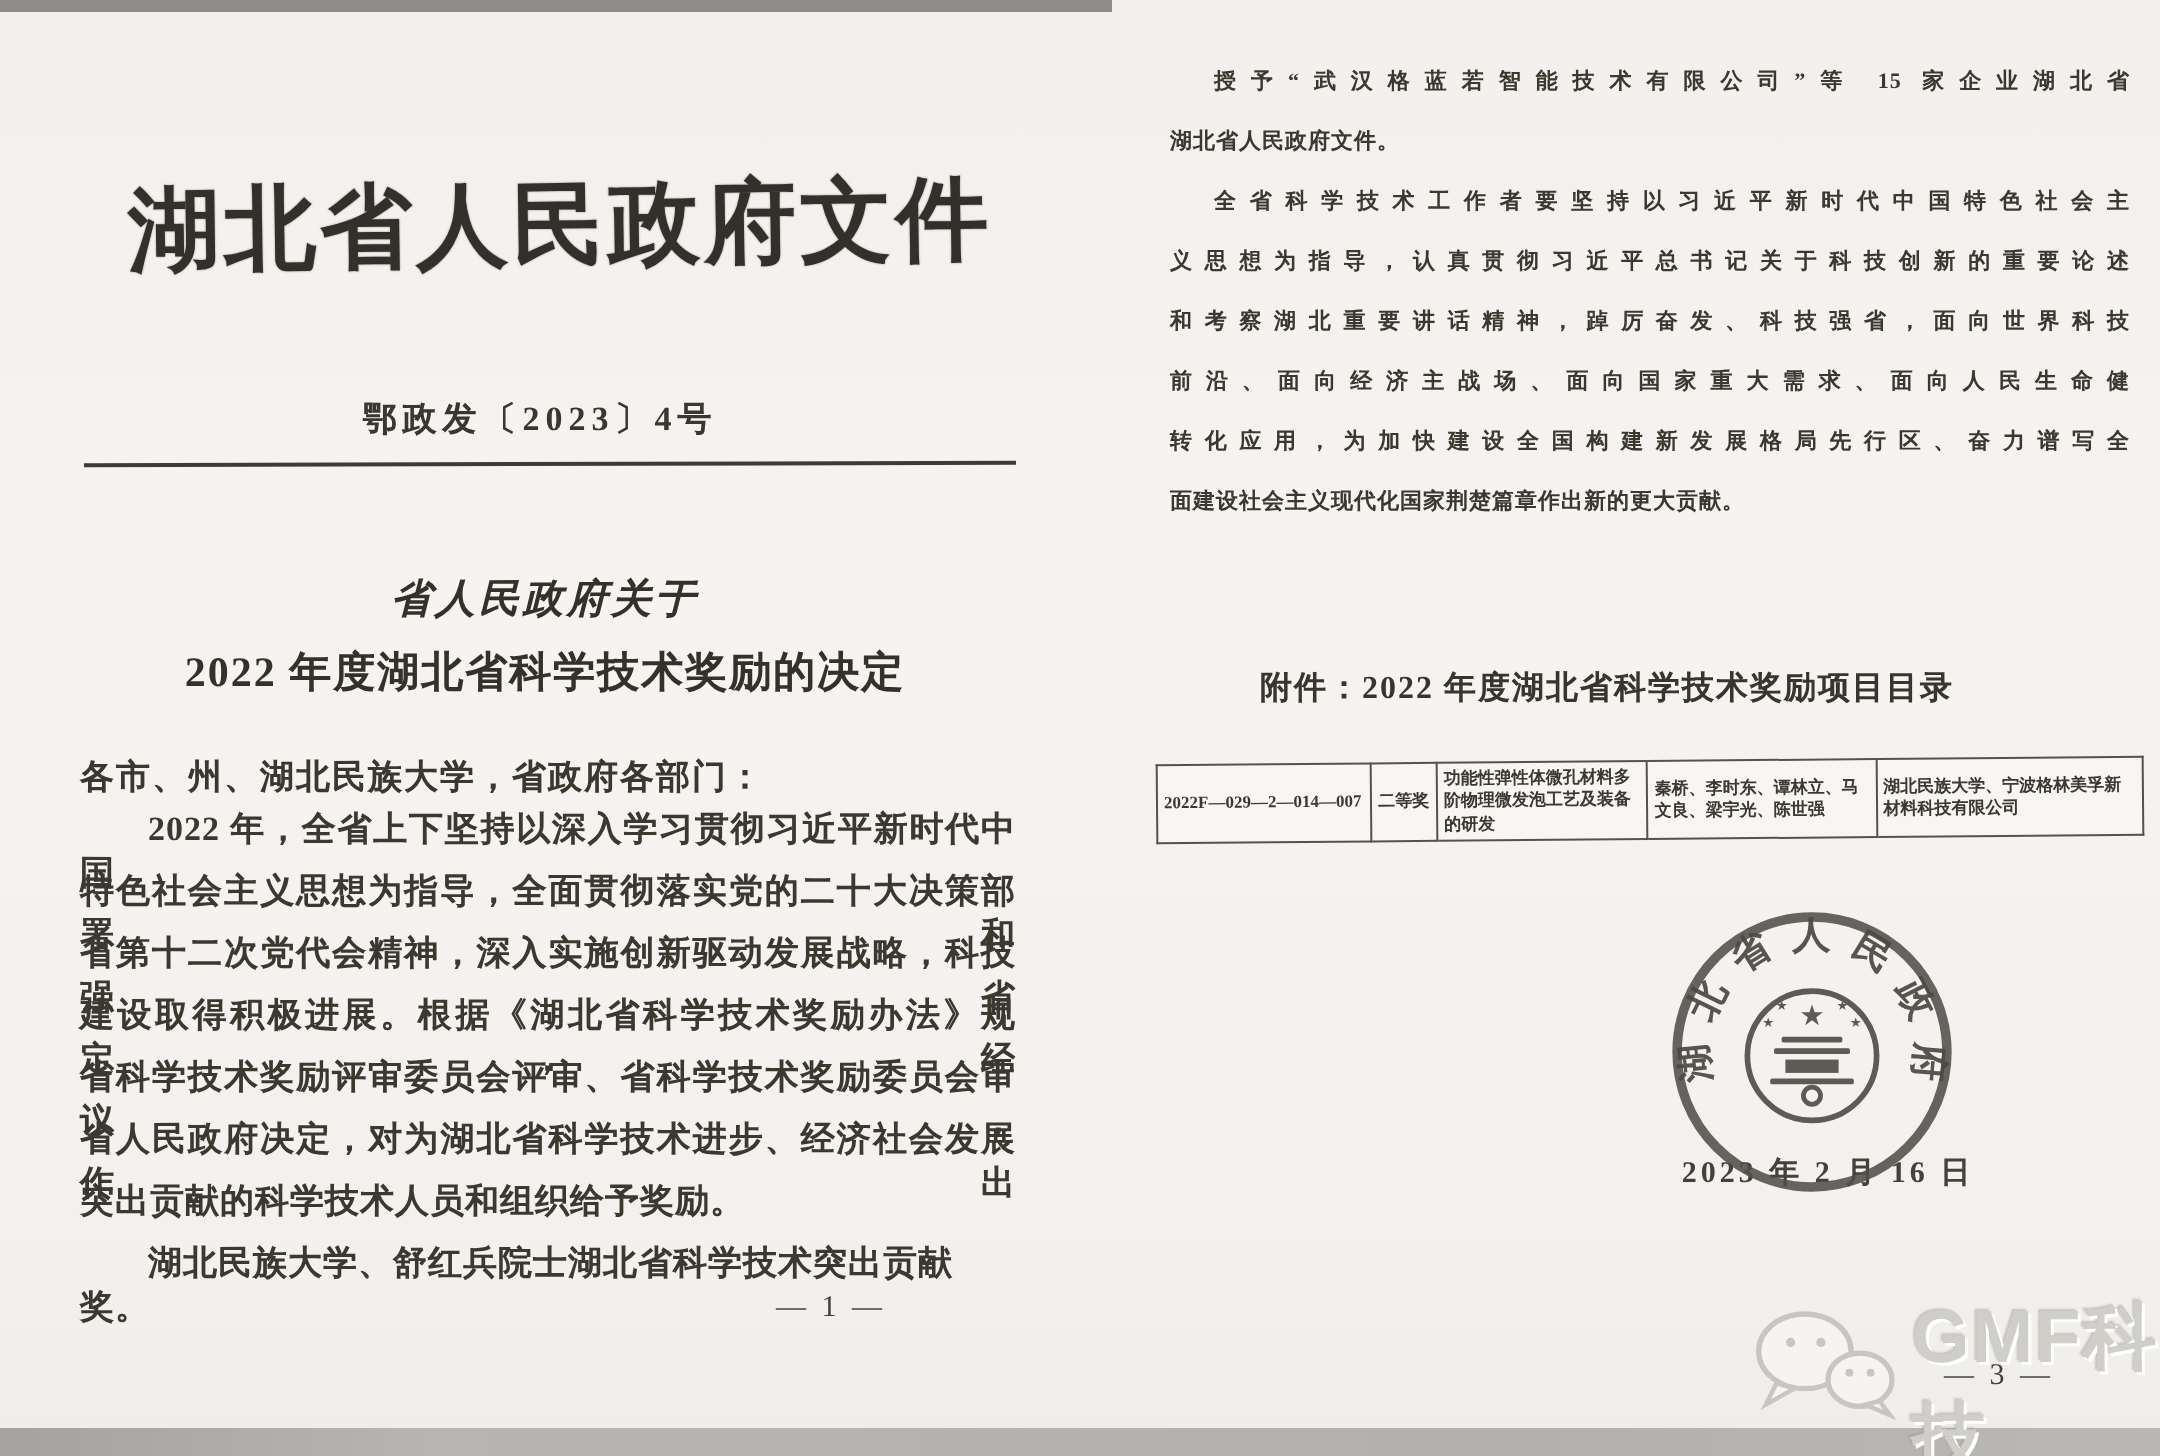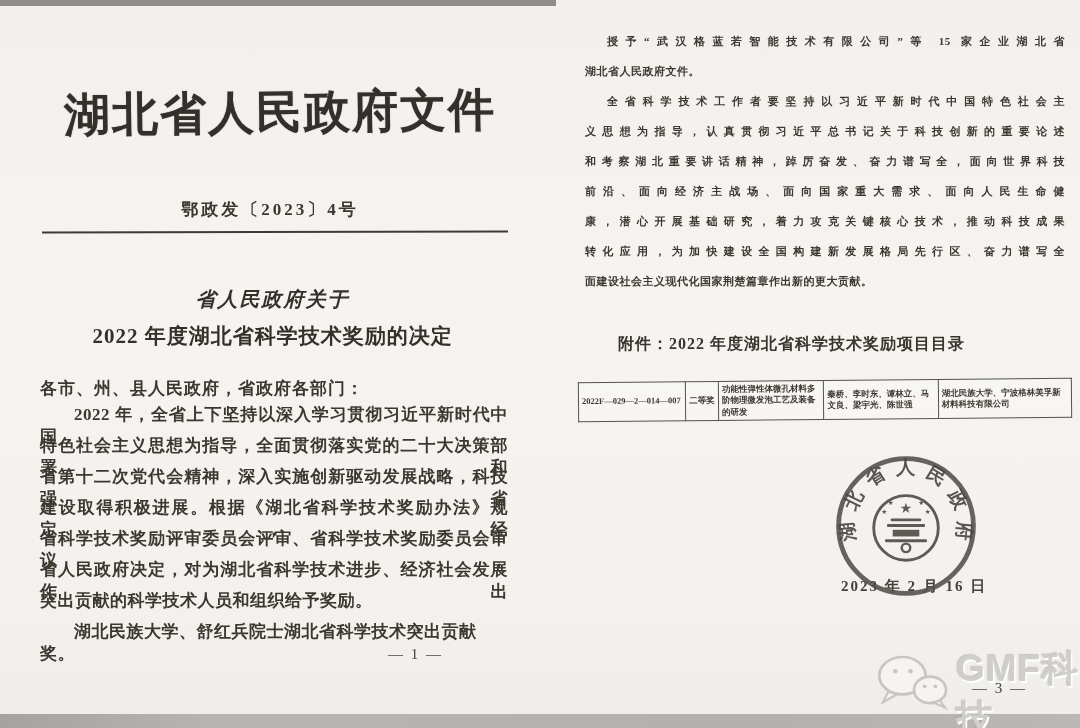--- a/index.html
+++ b/index.html
@@ -33,21 +33,21 @@
   .body-right{left:25px;top:30px;width:480px;font-size:11px;}
   .jline{height:31px;line-height:22px;letter-spacing:.5px;}
   .body-right .jline{height:30px;}
   .jline.fill{text-align:justify;text-align-last:justify;}
   .jline.ind{text-indent:2em;}
 
   .pagenum{position:absolute;font-size:15px;color:#45423b;letter-spacing:2px;}
   .pagenum-1{left:388px;top:646px;}
   .pagenum-3{left:412px;top:680px;z-index:1;}
 
-  .attachment{position:absolute;left:58px;top:334px;width:440px;font-size:16px;
+  .attachment{position:absolute;left:70px;top:334px;width:440px;font-size:16px;
       font-weight:700;letter-spacing:1px;color:#38352e;}
 
   .award-table{position:absolute;left:18px;top:380px;width:494px;border-collapse:collapse;
       transform:rotate(-0.5deg);background:rgba(255,255,255,.25);}
   .award-table td{border:1.5px solid #55524c;font-size:8.5px;line-height:1.35;
       color:#3c3932;padding:2px 3px;vertical-align:middle;font-weight:700;}
   .td-code{width:100px;font-size:9px;letter-spacing:0;white-space:nowrap;}
   .td-grade{width:28px;text-align:center;}
   .td-project{width:108px;}
   .td-people{width:117px;}
@@ -69,43 +69,42 @@
 <div class="canvas">
   <div class="edge-top"></div>
   <div class="edge-bottom"></div>
 
   <section class="page page-left">
     <h1 class="doc-header">湖北省人民政府文件</h1>
     <div class="doc-number">鄂政发〔2023〕4号</div>
     <div class="rule"></div>
     <h2 class="title1">省人民政府关于</h2>
     <h2 class="title2">2022 年度湖北省科学技术奖励的决定</h2>
-    <div class="salutation">各市、州、县人民政府，省政府各部门：</div>
+    <div class="salutation">各市、州、湖北民族大学，省政府各部门：</div>
     <div class="body-block body-left">
       <div class="jline ind fill">2022 年，全省上下坚持以深入学习贯彻习近平新时代中国</div>
       <div class="jline fill">特色社会主义思想为指导，全面贯彻落实党的二十大决策部署和</div>
       <div class="jline fill">省第十二次党代会精神，深入实施创新驱动发展战略，科技强省</div>
       <div class="jline fill">建设取得积极进展。根据《湖北省科学技术奖励办法》规定，经</div>
       <div class="jline fill">省科学技术奖励评审委员会评审、省科学技术奖励委员会审议，</div>
       <div class="jline fill">省人民政府决定，对为湖北省科学技术进步、经济社会发展作出</div>
       <div class="jline">突出贡献的科学技术人员和组织给予奖励。</div>
       <div class="jline ind">湖北民族大学、舒红兵院士湖北省科学技术突出贡献奖。</div>
     </div>
     <div class="pagenum pagenum-1">— 1 —</div>
   </section>
 
   <section class="page page-right">
     <div class="body-block body-right">
       <div class="jline ind fill">授予“武汉格蓝若智能技术有限公司”等 15 家企业湖北省</div>
       <div class="jline">湖北省人民政府文件。</div>
       <div class="jline ind fill">全省科学技术工作者要坚持以习近平新时代中国特色社会主</div>
       <div class="jline fill">义思想为指导，认真贯彻习近平总书记关于科技创新的重要论述</div>
-      <div class="jline fill">和考察湖北重要讲话精神，踔厉奋发、奋力谱写全，面向世界科技</div>
+      <div class="jline fill">和考察湖北重要讲话精神，踔厉奋发、科技强省，面向世界科技</div>
       <div class="jline fill">前沿、面向经济主战场、面向国家重大需求、面向人民生命健</div>
-      <div class="jline fill">康，潜心开展基础研究，着力攻克关键核心技术，推动科技成果</div>
       <div class="jline fill">转化应用，为加快建设全国构建新发展格局先行区、奋力谱写全</div>
       <div class="jline">面建设社会主义现代化国家荆楚篇章作出新的更大贡献。</div>
     </div>
 
     <div class="attachment">附件：2022 年度湖北省科学技术奖励项目目录</div>
 
     <table class="award-table">
       <tbody>
         <tr>
           <td class="td-code">2022F—029—2—014—007</td>

